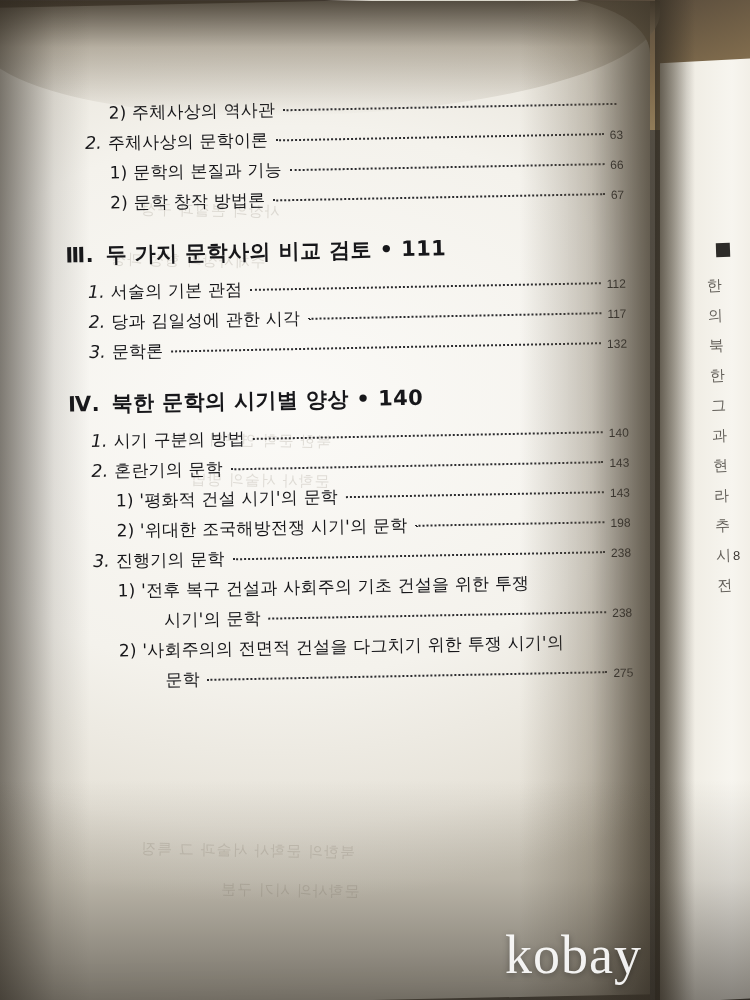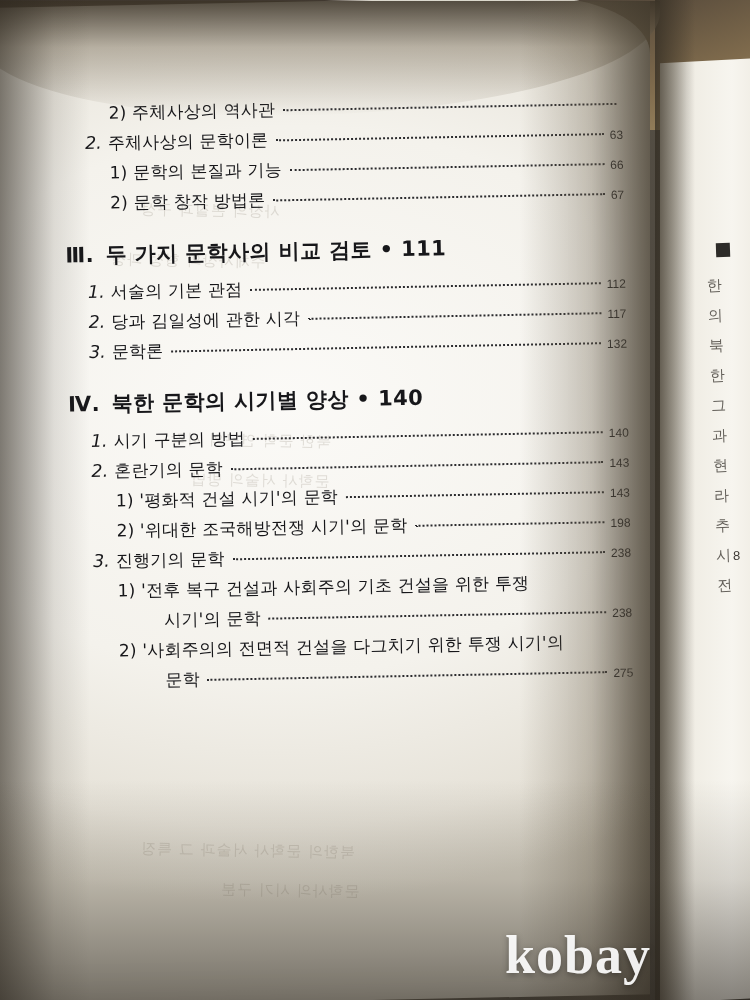--- a/index.html
+++ b/index.html
@@ -213,21 +213,21 @@
     color: #3f3b36;
     font-family: "Liberation Sans", sans-serif;
   }
 
   
   .watermark {
     position: absolute;
     left: 505px;
     bottom: 14px;
     font-family: "Liberation Serif", serif;
-    font-weight: bold;
+    font-weight: normal;
     font-size: 54px;
     color: rgba(255,255,255,.92);
     letter-spacing: 1px;
     text-shadow: 0 2px 6px rgba(0,0,0,.35);
   }
 </style>
 </head>
 <body>
 
 <div id="scene">

